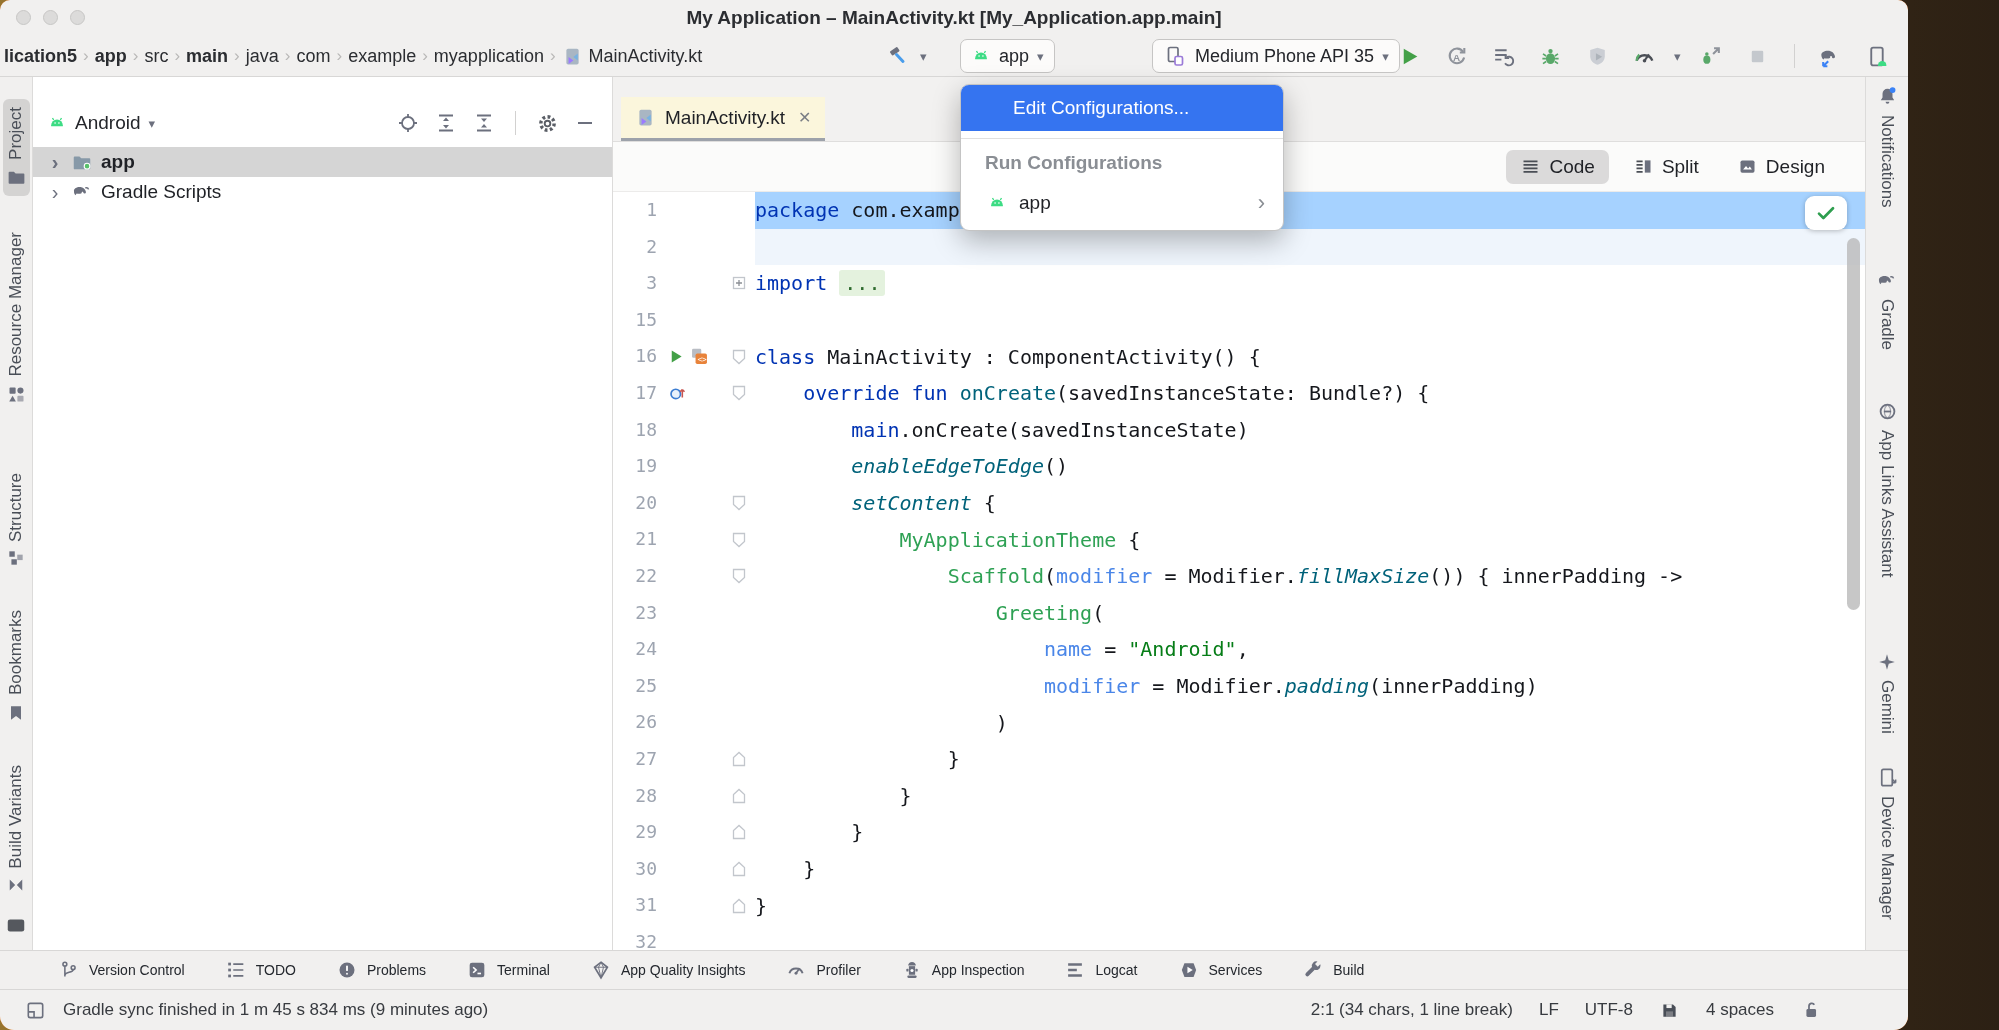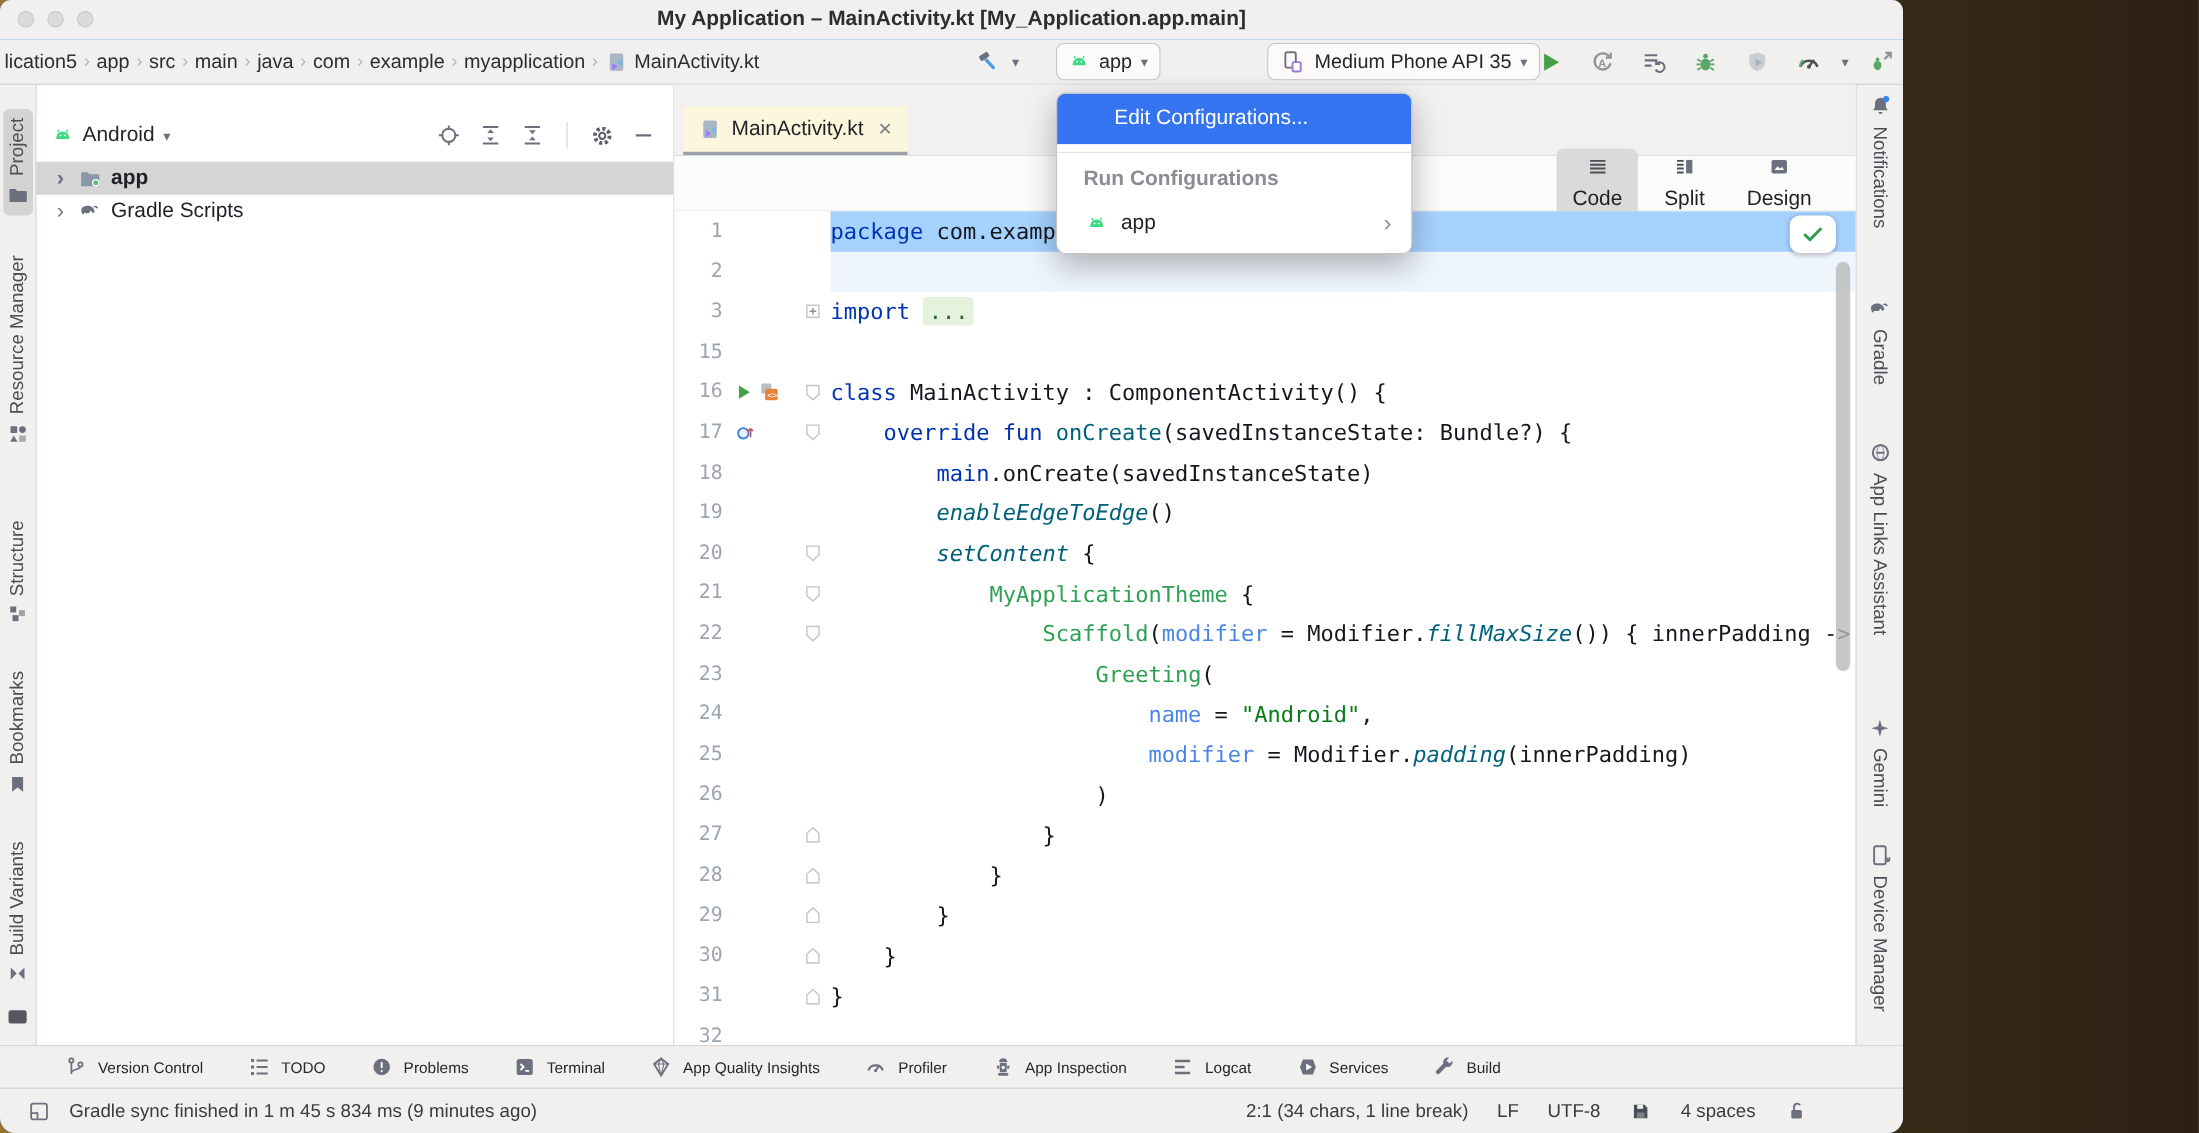--- a/index.html
+++ b/index.html
@@ -2,35 +2,35 @@
 <html><head>
 <meta charset="utf-8">
 <style>
   html,body{margin:0;padding:0;}
   body{
     background:linear-gradient(90deg,#96742e 0%,#6b5122 30%,#2c2014 100%);
     font-family:"Liberation Sans",sans-serif;
     -webkit-font-smoothing:antialiased;
   }
   #app{
-    width:1730px;height:1030px;position:relative;overflow:hidden;
+    width:1908px;height:1030px;position:relative;overflow:hidden;
     border-radius:10px 10px 14px 14px;
-    background:#3b82f6;display:flex;flex-direction:column;
+    background:#f97316;display:flex;flex-direction:column;
     color:#1F2126;
   }
   
   .titlebar{height:36px;flex:none;position:relative;background:#F1F0EF;}
   .traffic{position:absolute;left:16px;top:10px;display:flex;gap:12px;}
   .traffic span{width:15px;height:15px;border-radius:50%;background:#DCDBDA;border:1px solid #C7C6C5;box-sizing:border-box;}
   .win-title{text-align:center;line-height:36px;font-size:19px;font-weight:bold;color:#2B2D31;}
   
   .toolbar{height:40px;flex:none;position:relative;background:#F1F0EF;border-bottom:1px solid #D8D7D6;display:flex;align-items:center;}
   .breadcrumbs{display:flex;align-items:center;height:100%;padding-left:2px;font-size:18px;color:#2B2D31;white-space:nowrap;}
   .bc-item{display:flex;align-items:center;gap:6px;padding:0 2px;cursor:default;}
-  .bc-item.bold{font-weight:normal;}
+  .bc-item.bold{font-weight:bold;}
   .bc-sep{color:#B9B8B7;font-size:17px;padding:0 4px;}
   .tb-abs{position:absolute;top:0;height:100%;display:flex;align-items:center;}
   .tb-btn{display:flex;align-items:center;gap:8px;height:32px;padding:0 10px;border:1px solid #C6C5C4;border-radius:7px;background:#FCFBFA;font-size:18px;color:#24262B;cursor:default;}
   .caret{font-size:13px;color:#6C707E;line-height:1;}
   .tb-ico{width:34px;height:34px;display:flex;align-items:center;justify-content:center;border-radius:6px;}
   .tb-sep{width:1px;height:24px;background:#D2D1D0;margin:0 6px;}
   .icon{display:inline-flex;align-items:center;justify-content:center;line-height:0;}
   
   .main{flex:1;display:flex;min-height:0;}
   .stripe{flex:none;background:#F1F0EF;display:flex;flex-direction:column;align-items:center;}
@@ -51,21 +51,21 @@
   .tree-row{height:30px;display:flex;align-items:center;gap:8px;padding-left:14px;font-size:19px;color:#1F2126;cursor:default;}
   .tree-row.selected{background:#D5D5D5;}
   .tree-row .chev{color:#6C707E;font-size:20px;width:16px;text-align:center;}
   .tree-row.bold{font-weight:bold;}
   
   .editor{flex:1;display:flex;flex-direction:column;background:#fff;min-width:0;position:relative;}
   .tabbar{height:64px;flex:none;background:#F2F1F0;display:flex;align-items:flex-end;border-bottom:1px solid #DFDEDD;}
   .tab{height:44px;margin-left:8px;display:flex;align-items:center;gap:9px;padding:0 14px;background:#FBF6DC;border-bottom:3px solid #9DA2AA;box-sizing:border-box;font-size:19px;color:#1F2126;cursor:default;}
   .tab-close{color:#7A7E85;font-size:16px;margin-left:4px;}
   .viewbar{height:49px;flex:none;background:#FBFBFA;border-bottom:1px solid #ECEBEA;display:flex;align-items:center;justify-content:flex-end;padding-right:26px;gap:10px;}
-  .mode{display:flex;align-items:center;gap:8px;font-size:19px;color:#1F2126;padding:6px 14px;border-radius:7px;cursor:default;flex-direction:column;}
+  .mode{display:flex;align-items:center;gap:8px;font-size:19px;color:#1F2126;padding:6px 14px;border-radius:7px;cursor:default;}
   .mode.active{background:#DBDADA;}
   .codearea{flex:1;position:relative;overflow:hidden;font-family:"DejaVu Sans Mono",monospace;}
   .code-row{height:36.6px;display:flex;}
   .gutter{width:142px;flex:none;display:flex;background:#fff;}
   .ln{width:44px;text-align:right;color:#9DA4B0;font-size:18px;line-height:36.6px;}
   .gicons{width:70px;display:flex;align-items:center;gap:3px;padding-left:10px;box-sizing:border-box;}
   .gfold{width:24px;display:flex;align-items:center;justify-content:center;}
   .codep{flex:1;display:flex;align-items:center;font-size:20px;}
   .codep > span{white-space:pre;}
   .sel-full{background:#A6D2FF;}

